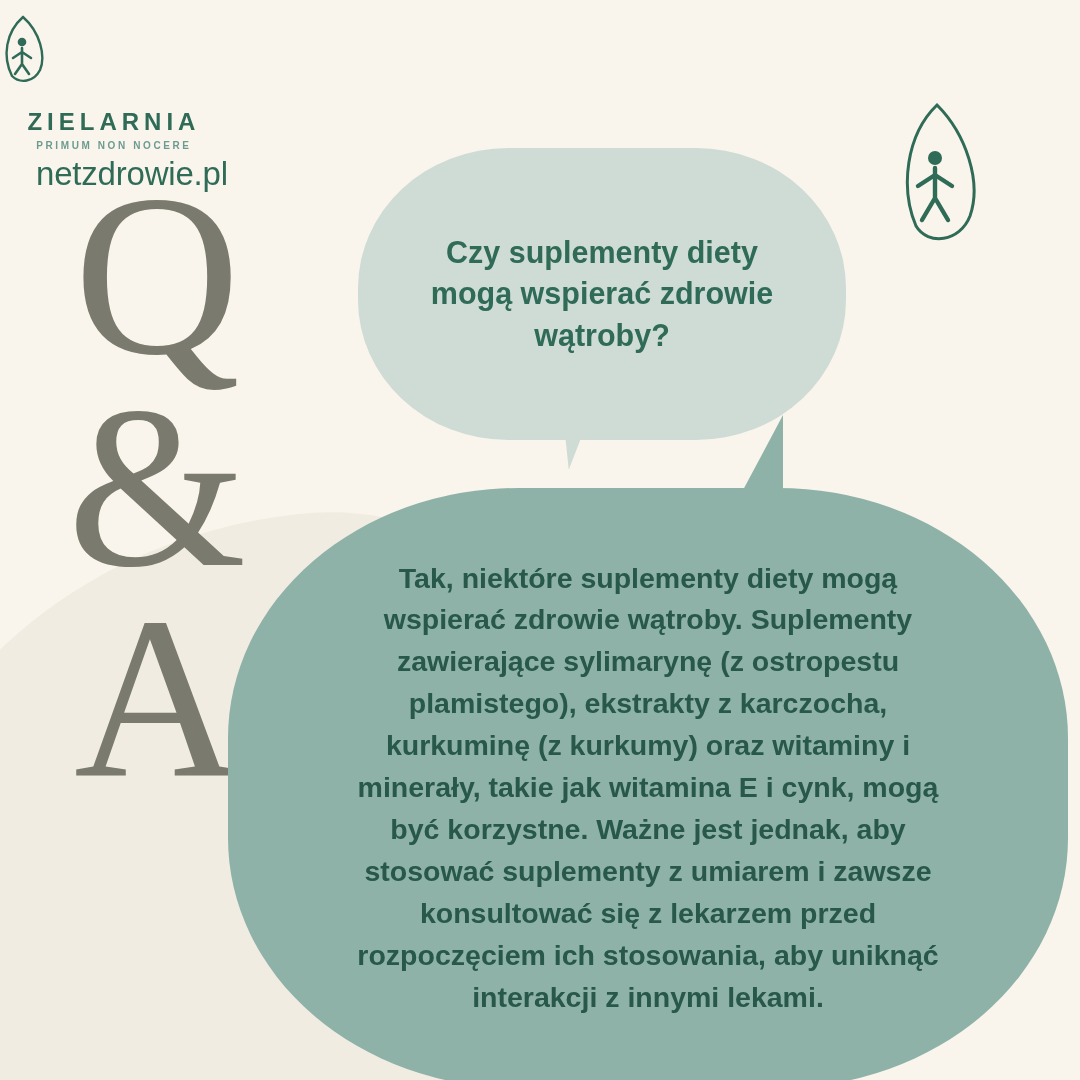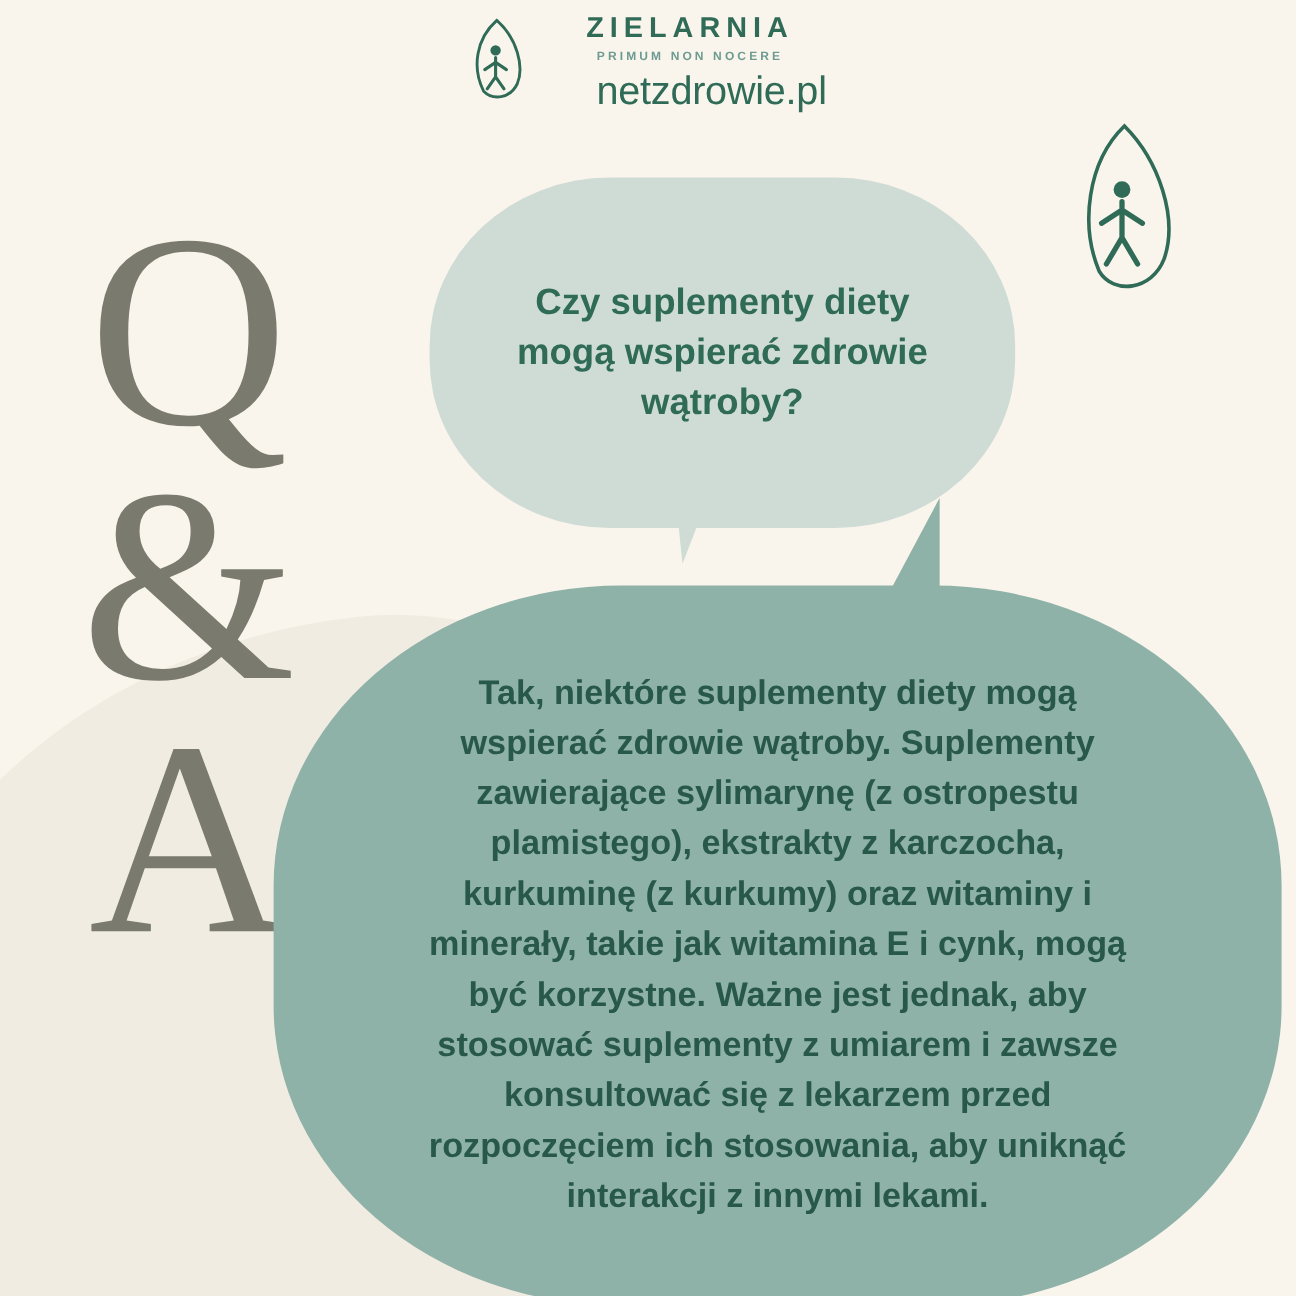--- a/index.html
+++ b/index.html
@@ -30,20 +30,21 @@
   
   .logo {
     position: absolute;
     left: 0;
     top: 12px;
     width: 1080px;
     display: flex;
     justify-content: center;
     align-items: flex-start;
     gap: 24px;
+    flex-direction: column;
   }
   .logo-mark {
     width: 46px;
     height: 72px;
     flex: none;
     margin-top: 2px;
   }
   .logo-text {
     display: flex;
     flex-direction: column;

